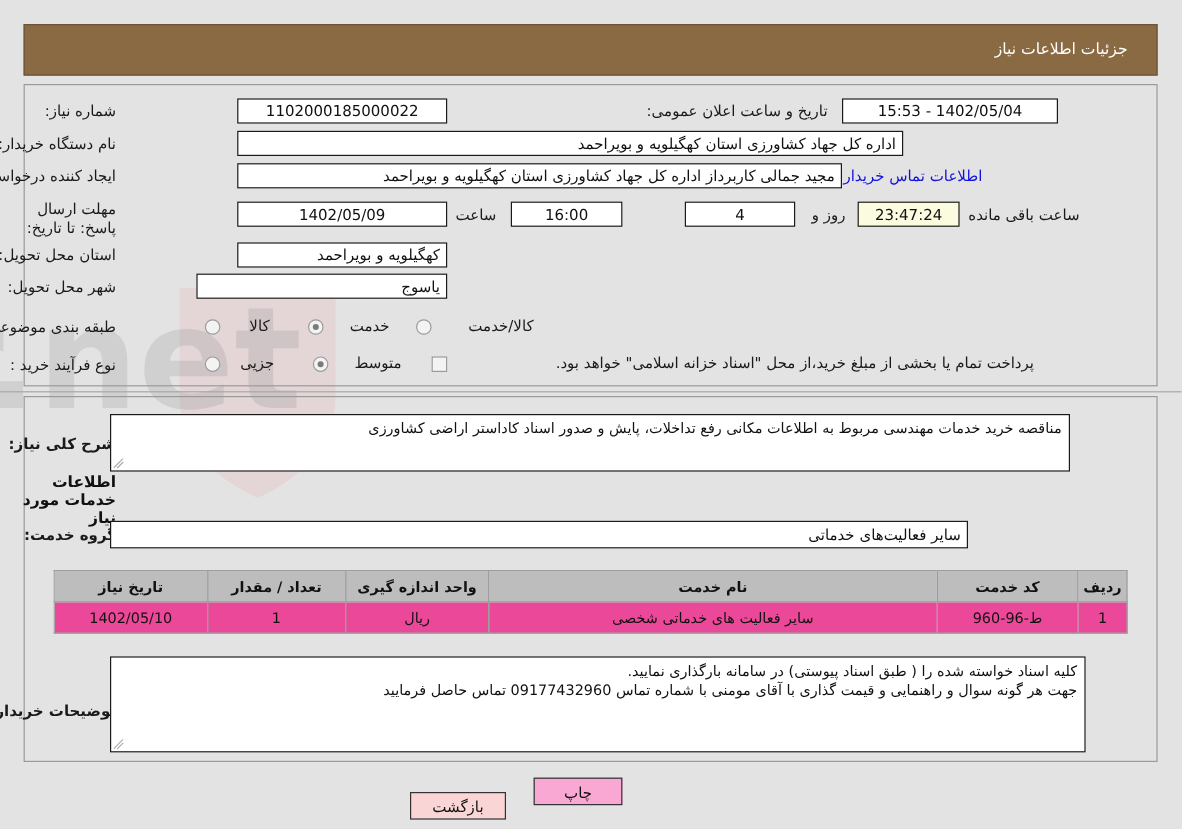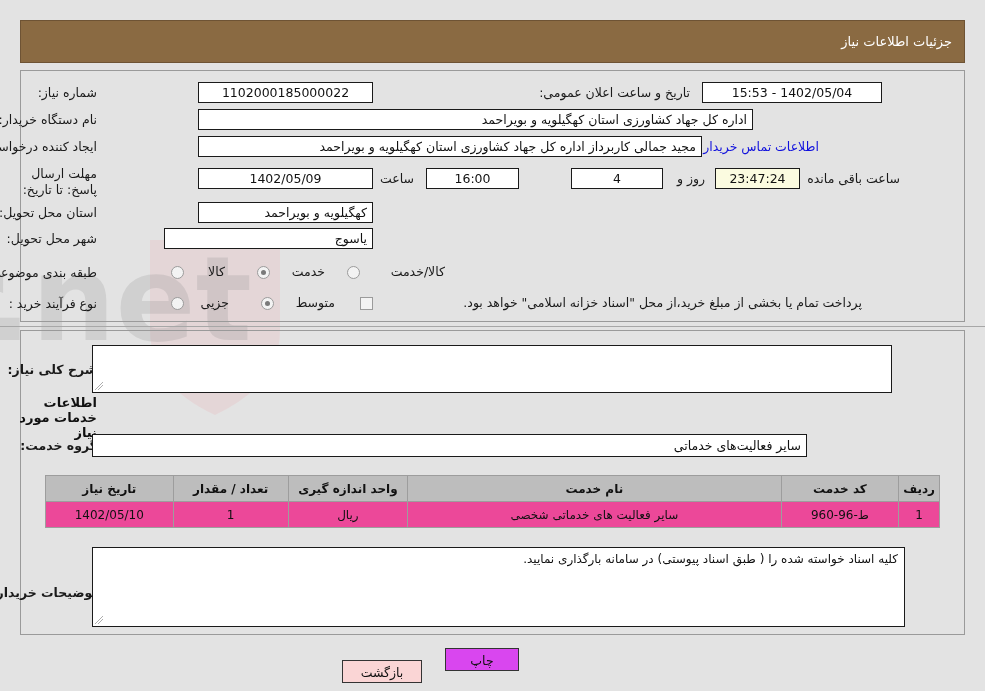--- a/index.html
+++ b/index.html
@@ -29,21 +29,21 @@
     position: absolute;
     left: 20px; top: 20px;
     width: 945px; height: 43px;
     background: #8a6a42;
     border: 1px solid #6e5334;
     color: #ffffff;
     font-size: 13px;
     display: flex;
     align-items: center;
     justify-content: flex-start;
-    padding-right: 12px;
+    padding-right: 24px;
     z-index: 3;
   }
 
   
   .panel {
     position: absolute;
     border: 1px solid #9a9a9a;
     background: transparent;
     z-index: 2;
   }
@@ -183,21 +183,21 @@
     height: 23px;
     border: 1px solid #333;
     font-size: 12.5px;
     font-family: "DejaVu Sans", "Liberation Sans", sans-serif;
     color: #111;
     cursor: pointer;
     line-height: 21px;
     text-align: center;
     z-index: 5;
   }
-  .btn-print  { background: #d946ef; }
+  .btn-print  { background: #f9a8d4; }
   .btn-back   { background: #fad5d5; }
 </style>
 </head>
 <body>
 
 <div class="page">
 
   <svg class="watermark" viewBox="0 0 985 691" xmlns="http://www.w3.org/2000/svg">
     <g opacity="0.30">
       <path d="M150 240 L150 330 Q150 385 215 415 Q280 385 280 330 L280 240 Z" fill="#e8b9bd"></path>
@@ -265,20 +265,21 @@
     <div class="plain" style="right:756px; top:295px;">جزیی</div>
 
     <span class="radio on" style="right:711px; top:297px;"></span>
     <div class="plain" style="right:650px; top:295px;">متوسط</div>
 
     <span class="chk" style="right:612px; top:297px;"></span>
     <div class="plain" style="right:123px; top:295px;">پرداخت تمام یا بخشی از مبلغ خرید،از محل "اسناد خزانه اسلامی" خواهد بود.</div>
 
     <div class="lbl lbl-b" style="right:888px; top:362px;">شرح کلی نیاز:</div>
     <div class="tarea" style="right:93px; top:345px; width:800px; height:48px;">
+      <span>مناقصه خرید خدمات مهندسی مربوط به اطلاعات مکانی رفع تداخلات، پایش و صدور اسناد کاداستر اراضی کشاورزی</span>
       <svg class="grip" viewBox="0 0 9 9">
         <line x1="0" y1="8" x2="8" y2="0" stroke="#777" stroke-width="1"></line>
         <line x1="3" y1="8" x2="8" y2="3" stroke="#777" stroke-width="1"></line>
       </svg>
     </div>
 
     <div class="sec-head" style="right:888px; top:395px;">اطلاعات خدمات مورد نیاز</div>
 
     <div class="lbl lbl-b" style="right:888px; top:438px;">گروه خدمت:</div>
     <div class="fld ta-right" style="right:178px; top:434px; width:715px; height:23px; line-height:21px;">سایر فعالیت‌های خدماتی</div>
@@ -302,20 +303,21 @@
           <td>ریال</td>
           <td>1</td>
           <td>1402/05/10</td>
         </tr>
       </tbody>
     </table>
 
     <div class="lbl lbl-b" style="right:888px; top:585px;">توضیحات خریدار:</div>
     <div class="tarea" style="right:80px; top:547px; width:813px; height:80px;">
       <div>کلیه اسناد خواسته شده را ( طبق اسناد پیوستی) در سامانه بارگذاری نمایید.</div>
+      <div>جهت هر گونه سوال و راهنمایی و قیمت گذاری با آقای مومنی با شماره تماس 09177432960 تماس حاصل فرمایید</div>
       <svg class="grip" viewBox="0 0 9 9">
         <line x1="0" y1="8" x2="8" y2="0" stroke="#777" stroke-width="1"></line>
         <line x1="3" y1="8" x2="8" y2="3" stroke="#777" stroke-width="1"></line>
       </svg>
     </div>
 
     <button class="btn btn-print" style="right:466px; top:648px; width:74px;">چاپ</button>
     <button class="btn btn-back" style="right:563px; top:648px; width:80px;margin-top:12px;">بازگشت</button>
 
   </div>

